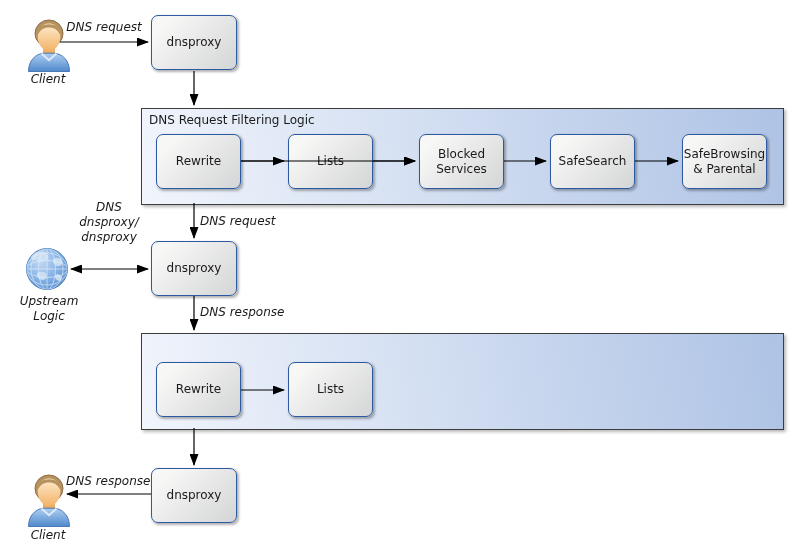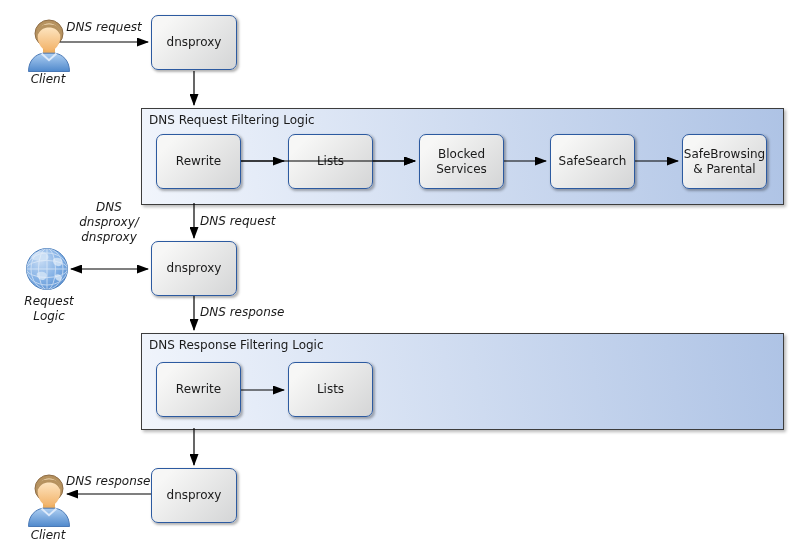--- a/index.html
+++ b/index.html
@@ -122,30 +122,29 @@
         <ellipse cx="22" cy="22" rx="8.5" ry="20.5"></ellipse>
         <ellipse cx="22" cy="22" rx="16" ry="20.5"></ellipse>
         <ellipse cx="22" cy="22" rx="20.5" ry="8.5"></ellipse>
         <ellipse cx="22" cy="22" rx="20.5" ry="16"></ellipse>
         <line x1="1.5" y1="22" x2="42.5" y2="22"></line>
         <line x1="22" y1="1.5" x2="22" y2="42.5"></line>
       </g>
     </g>
   </svg>
   <div class="lbl center" style="left:5px;top:294px;width:88px;white-space:normal">
-    <div>Request</div>
+    <div>Upstream</div>
     <div>Logic</div>
   </div>
 
   <div class="node proxy" style="left:151px;top:241px">dnsproxy</div>
 
   <div class="lbl" style="left:200px;top:305px">DNS response</div>
 
   <div class="container" style="top:333px">
-    <span class="title">DNS Response Filtering Logic</span>
     <div class="node" style="left:14px;top:28px">Rewrite</div>
     <div class="node" style="left:146px;top:28px">Lists</div>
   </div>
 
   <div class="node proxy" style="left:151px;top:468px">dnsproxy</div>
 
   <div class="lbl" style="left:66px;top:474px">DNS response</div>
 
   <svg class="icon" style="left:26px;top:470px" width="46" height="57" viewBox="0 0 46 57">
     <ellipse cx="23" cy="18.5" rx="14" ry="13.5" fill="#b6925f" stroke="#8f6d45" stroke-width="1"></ellipse>

